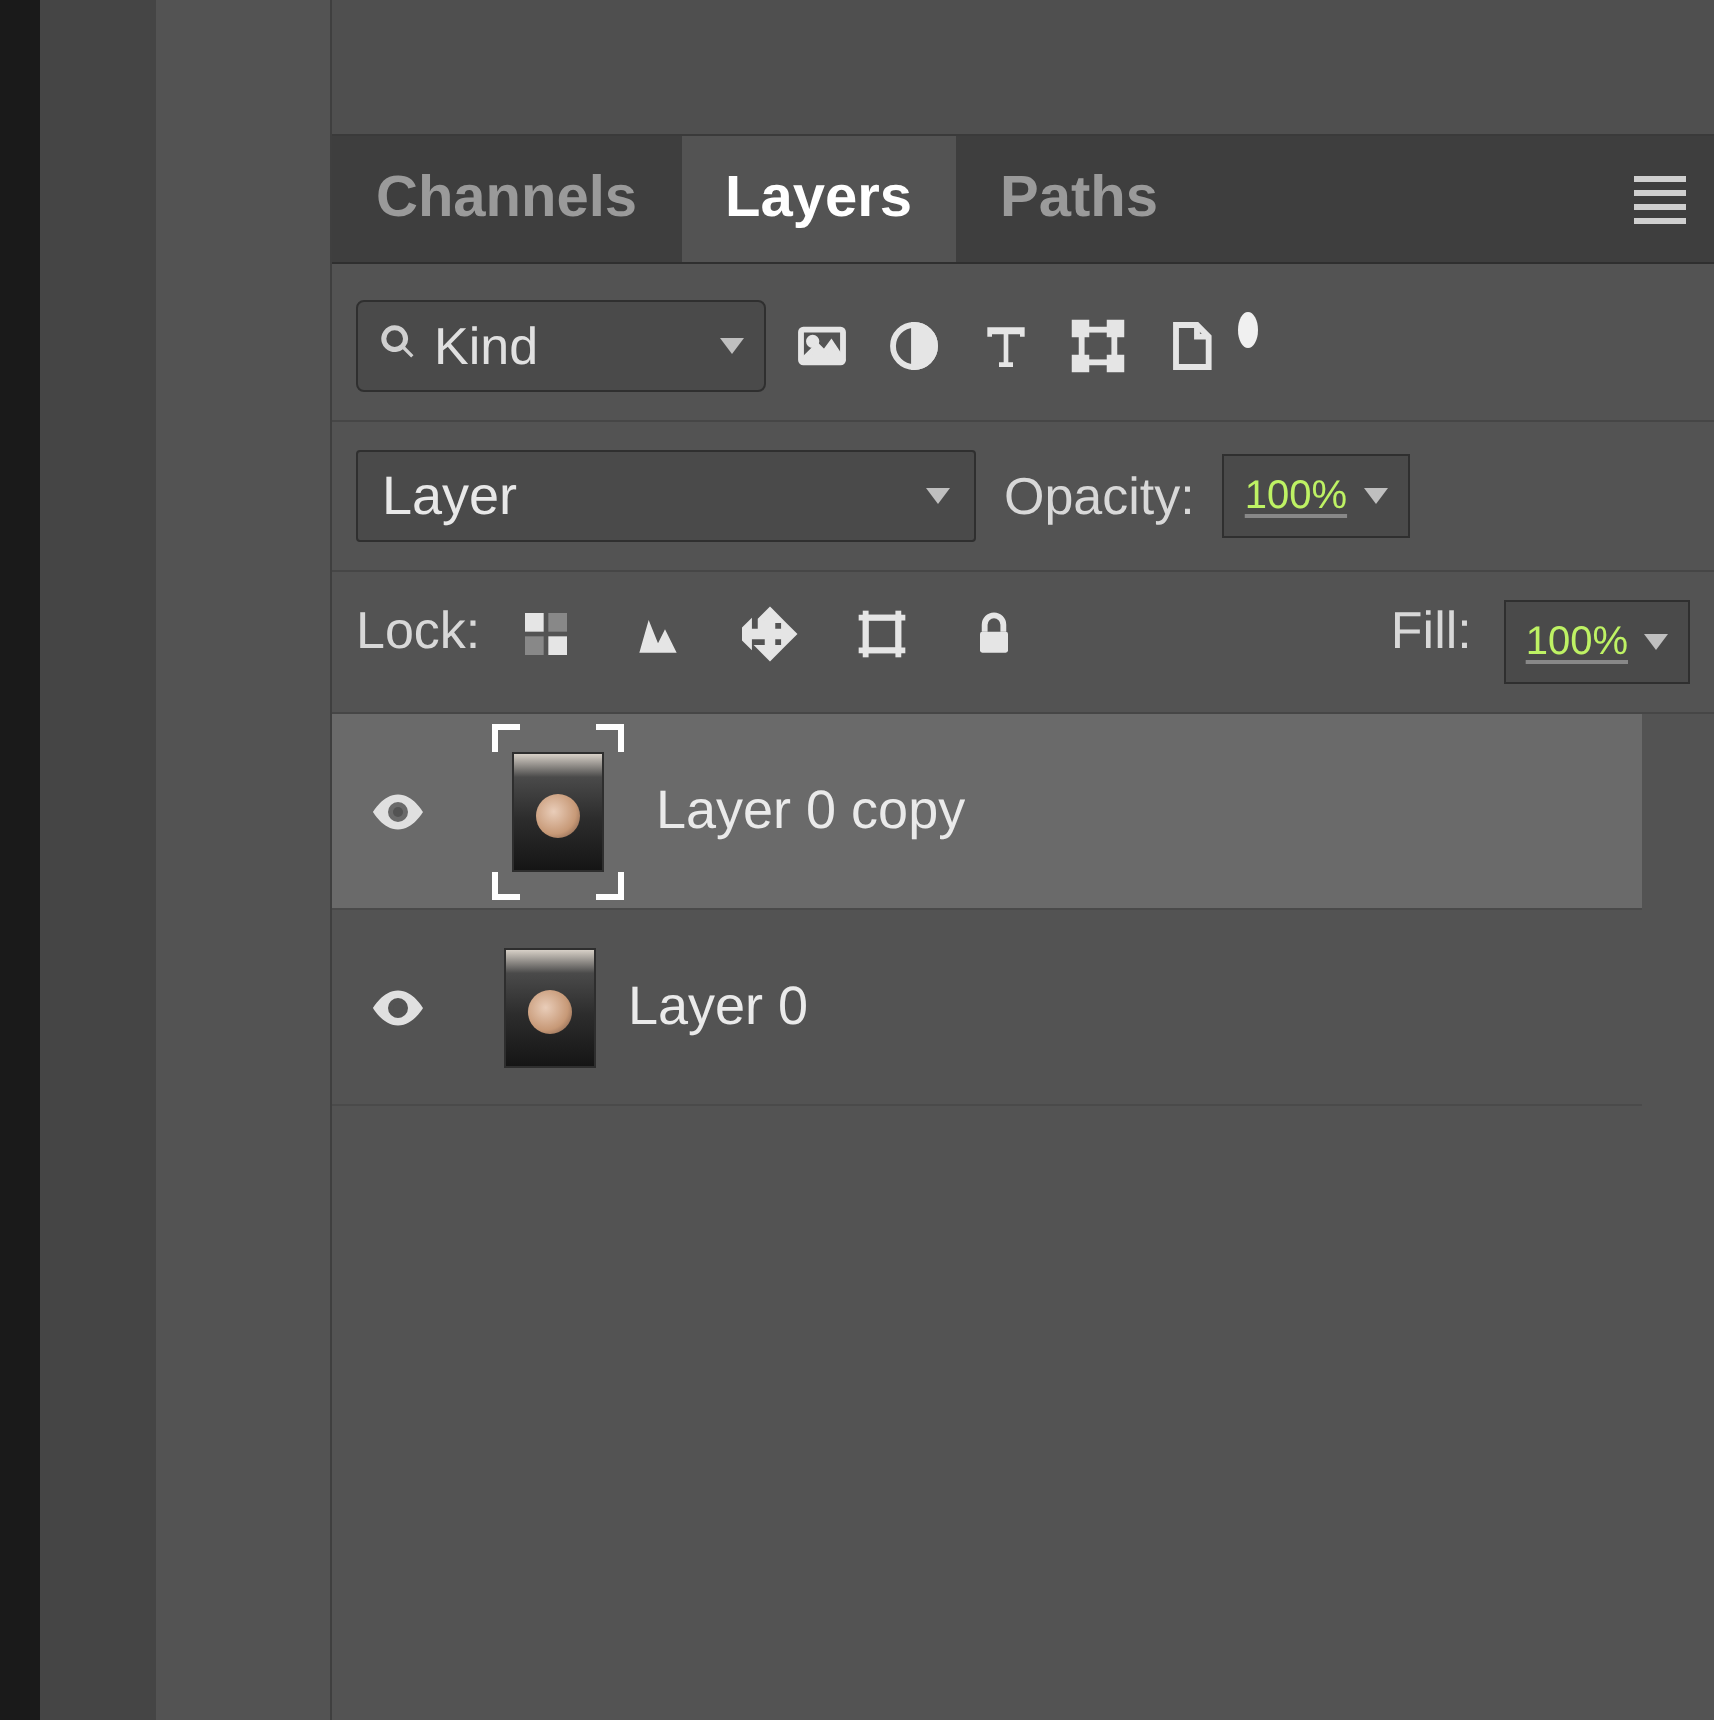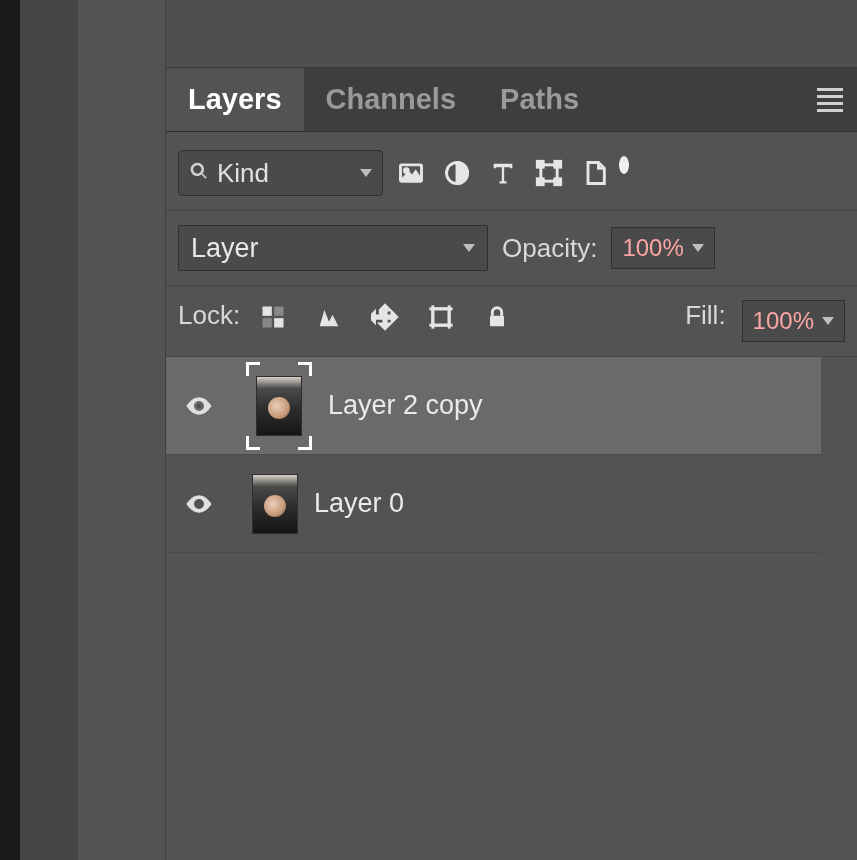--- a/index.html
+++ b/index.html
@@ -145,21 +145,21 @@
     .label { font-size: 26px; color: #d8d8d8; }
     .value-box {
       display: flex; align-items: center;
       background: #4a4a4a;
       border: 1px solid #2f2f2f;
       height: 42px;
       padding: 0 10px;
       gap: 8px;
       cursor: pointer;
     }
-    .value-text { font-size: 24px; color: #fca5a5; text-decoration-color: #888; text-underline-offset: 3px;}
+    .value-text { font-size: 20px; color: #bef264; text-decoration: underline; text-decoration-color: #888; text-underline-offset: 3px;}
     
     .lock-row {
       display: flex;
       align-items: flex-start;
       padding: 14px 12px;
       gap: 16px;
       border-bottom: 1px solid #464646;
     }
     .lock-icons { display: flex; gap: 22px; align-items: center; }
     .lock-icons .filter-icon { width: 34px; height: 34px; }
@@ -217,25 +217,25 @@
 </head>
 <body>
 
 <div class="left-strip"></div>
 <div class="col2"></div>
 <div class="col3"></div>
 <div class="panel-area">
   <div class="top-blank"></div>
 
   <div class="tabs-row">
+    <div class="tab">
+      <span>Channels</span>
+    </div>
     <div class="tab active">
       <span>Layers</span>
-    </div>
-    <div class="tab">
-      <span>Channels</span>
     </div>
     <div class="tab">
       <span>Paths</span>
     </div>
     <div class="tabs-spacer"></div>
     <div class="menu-icon">
       <div></div>
         <div></div>
         <div></div>
         <div></div>
@@ -360,21 +360,21 @@
         </div>
         <div class="thumb-frame">
           <div class="thumb"></div>
           <div class="selection-corners">
             <div class="corner tl"></div>
               <div class="corner tr"></div>
             <div class="corner bl"></div>
               <div class="corner br"></div>
           </div>
         </div>
-        <span class="layer-name">Layer 2 copy</span>
+        <span class="layer-name">Layer 0 copy</span>
       </div>
 
       <div class="layer-row">
         <div class="eye-icon">
           <svg viewBox="0 0 24 24">
               <path d="M12 5C6 5 2 12 2 12s4 7 10 7 10-7 10-7-4-7-10-7zm0 11a4 4 0 1 1 0-8 4 4 0 0 1 0 8z"></path>
               <circle cx="12" cy="12" r="2" fill="#535353"></circle>
             </svg>
         </div>
         <div class="thumb"></div>

